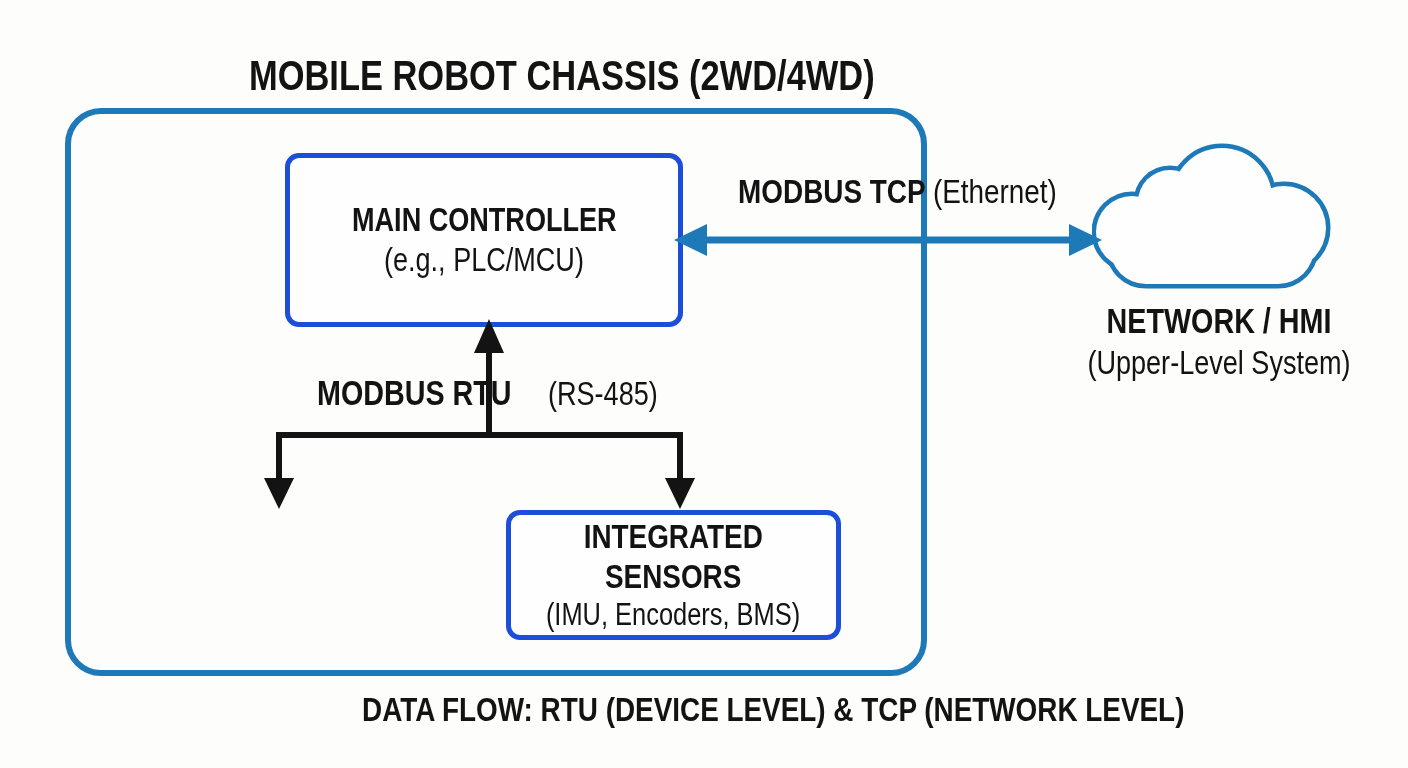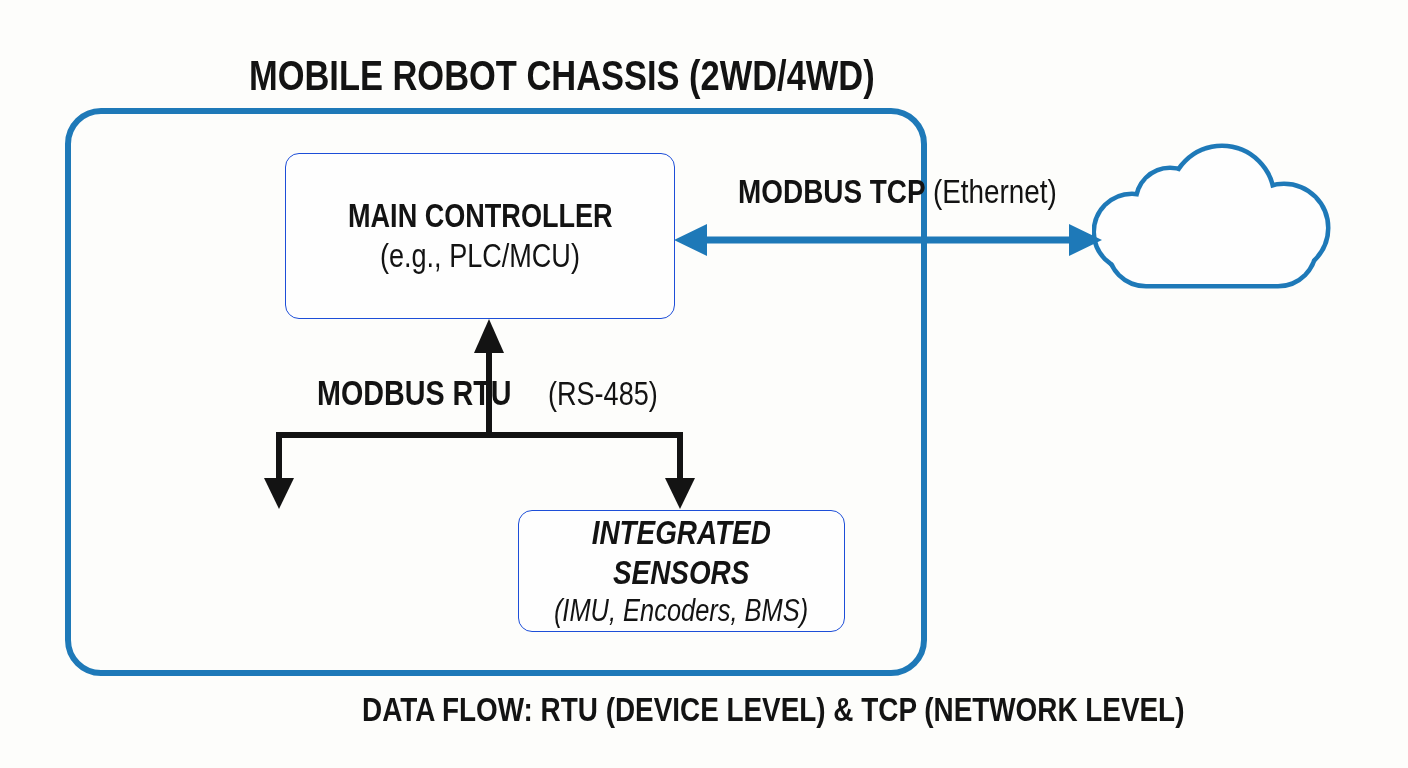--- a/index.html
+++ b/index.html
@@ -6,21 +6,21 @@
   body{
     width:1408px;height:768px;overflow:hidden;
     background:#fdfdfb;
     font-family:"Liberation Sans", sans-serif;
     color:#131313;
     position:relative;
   }
   #canvas{position:absolute;inset:0;width:1187px;height:768px;}
 
   
-  .box{position:absolute;border:1px solid #1d4ed8;border-radius:14px;background:#fefefe;
+  .box{position:absolute;border:5px solid #1d4ed8;border-radius:14px;background:#fefefe;
        display:flex;flex-direction:column;align-items:center;justify-content:center;
        text-align:center;z-index:2;}
   .chassis{position:absolute;left:65px;top:108px;width:850px;height:556px;
        border:6px solid #1e79b8;border-radius:36px;background:transparent;z-index:1;}
 
   
   .cx{transform:scaleX(0.82);transform-origin:center center;white-space:nowrap;}
   .cx-right{transform:scaleX(0.82);transform-origin:right center;white-space:nowrap;}
   .cx-left{transform:scaleX(0.82);transform-origin:left center;white-space:nowrap;}
   .b{font-weight:bold;}
@@ -59,34 +59,38 @@
   <div class="title cx">MOBILE ROBOT CHASSIS (2WD/4WD)</div>
 
   <div class="chassis"></div>
 
   <div class="box" style="left:285px;top:153px;width:388px;height:164px;">
     <div class="ctl-line1 cx">MAIN CONTROLLER</div>
     <div class="ctl-line2 cx">(e.g., PLC/MCU)</div>
   </div>
 
 
-  <div class="box" style="left:518px;top:510px;width:325px;height:120px;font-style:italic;">
+  <div class="box" style="left:506px;top:510px;width:325px;height:120px;">
     <div class="small-line1 cx">INTEGRATED</div>
     <div class="small-line2 cx">SENSORS</div>
     <div class="small-sub cx">(IMU, Encoders, BMS)</div>
   </div>
 
   <div class="lbl tcp-label cx">
     <span class="b">MODBUS TCP</span>
     <span>(Ethernet)</span>
   </div>
 
   <div class="lbl rtu-bold cx-right">MODBUS RTU</div>
   <div class="lbl rtu-note cx-left">(RS-485)</div>
 
+  <div class="lbl net-label">
+    <div class="net-line1 cx">NETWORK / HMI</div>
+    <div class="net-line2 cx">(Upper-Level System)</div>
+  </div>
 
   <div class="caption cx">DATA FLOW: RTU (DEVICE LEVEL) &amp; TCP (NETWORK LEVEL)</div>
 
   <svg class="cloud" viewBox="0 0 244 152">
     <g stroke="#1e79b8" stroke-width="9" fill="#fefefe">
       <circle cx="40" cy="92" r="36"></circle>
       <circle cx="78" cy="62" r="32"></circle>
       <circle cx="130" cy="58" r="50"></circle>
       <circle cx="192" cy="88" r="42"></circle>
       <rect x="18" y="70" width="204" height="74" rx="36"></rect>

